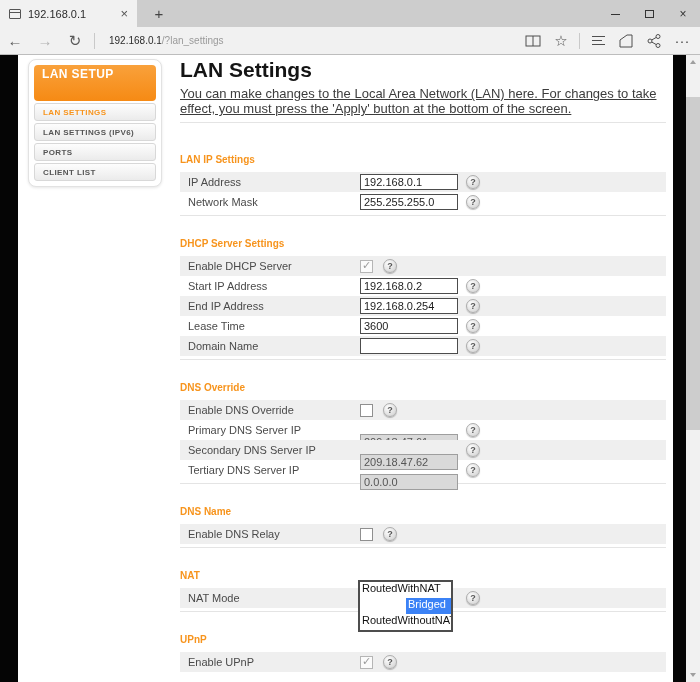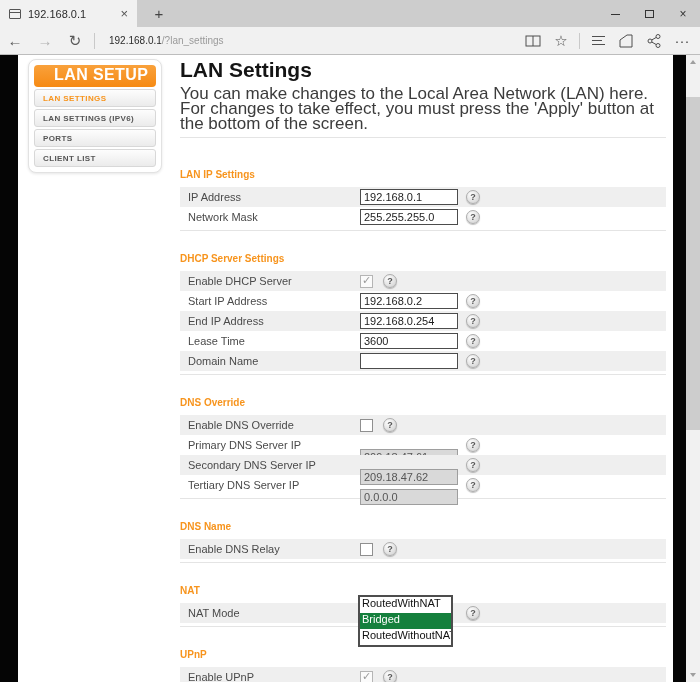--- a/index.html
+++ b/index.html
@@ -43,32 +43,32 @@
   .scrollbar { position:absolute; right:0; top:0; width:14px; height:627px; background:#f1f1f1; }
   .sb-thumb { position:absolute; left:0; top:42px; width:14px; height:333px; background:#cdcdcd; }
   .sb-up, .sb-down { position:absolute; left:4px; width:0; height:0; }
   .sb-up { top:5px; border-left:3px solid transparent; border-right:3px solid transparent; border-bottom:4px solid #9f9f9f; }
   .sb-down { bottom:5px; border-left:3px solid transparent; border-right:3px solid transparent; border-top:4px solid #9f9f9f; }
 
   
   .sidebar { position:absolute; left:10px; top:4px; width:134px; background:#fff;
     border:1px solid #e2e2e2; border-radius:8px; padding:5px;
     box-shadow:0 1px 3px rgba(0,0,0,.10); }
-  .sb-header { height:22px; line-height:19px; border-radius:4px;
+  .sb-header { height:36px; line-height:19px; border-radius:4px;
     background:linear-gradient(#f9a13b,#f68a14); color:#fff; font-weight:bold;
-    font-size:16px; letter-spacing:.4px; padding-left:20px; }
+    font-size:12px; letter-spacing:.4px; padding-left:8px; }
   .sb-item { height:18px; line-height:17px; margin-top:2px; border:1px solid #d8d8d8;
     border-radius:3px; background:linear-gradient(#fdfdfd,#ebebeb);
     font-size:8px; font-weight:bold; letter-spacing:.4px; color:#555; padding-left:8px; }
   .sb-item.active { color:#f7941d; }
 
   
   .main { position:absolute; left:162px; top:4px; width:486px; }
   .page-title { font-size:21px; line-height:22px; font-weight:bold; color:#141414; margin-bottom:5px; }
-  .page-desc { font-size:17px; line-height:15px; color:#3c3c3c; margin-bottom:6px; width:482px; }
+  .page-desc { font-size:13px; line-height:15px; color:#3c3c3c; margin-bottom:6px; width:482px;text-decoration:underline; }
   .sep { border:none; border-top:1px solid #e4e4e4; height:0; }
   .section-heading { margin:20px 0 5px; font-size:10px; line-height:15px; font-weight:bold; color:#f7941d; }
   .section-heading.first { margin-top:29px; }
   .rows .sep-after { margin-top:3px; }
 
   .row { display:flex; align-items:center; height:20px; padding-left:8px; position:relative; }
   .row.alt { background:#efefef; }
   .row .lbl { width:172px; font-size:11px; color:#4a4a4a; flex:0 0 172px; }
   .txt { width:98px; height:16px; border:1px solid #4c4c4c; background:#fff; font-size:11px;
     font-family:"Liberation Sans", sans-serif; padding:0 3px; margin-right:8px; color:#1c1c1c; }
@@ -82,21 +82,21 @@
     background:radial-gradient(circle at 35% 30%, #fdfdfd, #cfcfcf);
     font-size:9px; font-weight:bold; color:#555; text-align:center; line-height:12px;
     box-shadow:0 1px 1px rgba(0,0,0,.25); flex:0 0 14px; }
   .ctrl-spacer { width:98px; margin-right:8px; flex:0 0 98px; }
 
   
   .dropdown { position:absolute; left:178px; top:-8px; width:95px; background:#fff;
     border:2px solid #4d4d4d; z-index:6; }
   .dd-opt { height:16px; line-height:13px; font-size:11px; color:#111; padding-left:2px;
     white-space:nowrap; overflow:hidden; }
-  .dd-opt.selected { background:#15803d; color:#fff; }
+  .dd-opt.selected { background:#3b82f6; color:#fff;margin-left:46px; }
 </style>
 </head>
 <body>
 
 <div class="tabstrip">
   <div class="tab">
     <span class="favicon"></span>
     <span class="tab-title">192.168.0.1</span>
     <span class="tab-close">×</span>
   </div>

